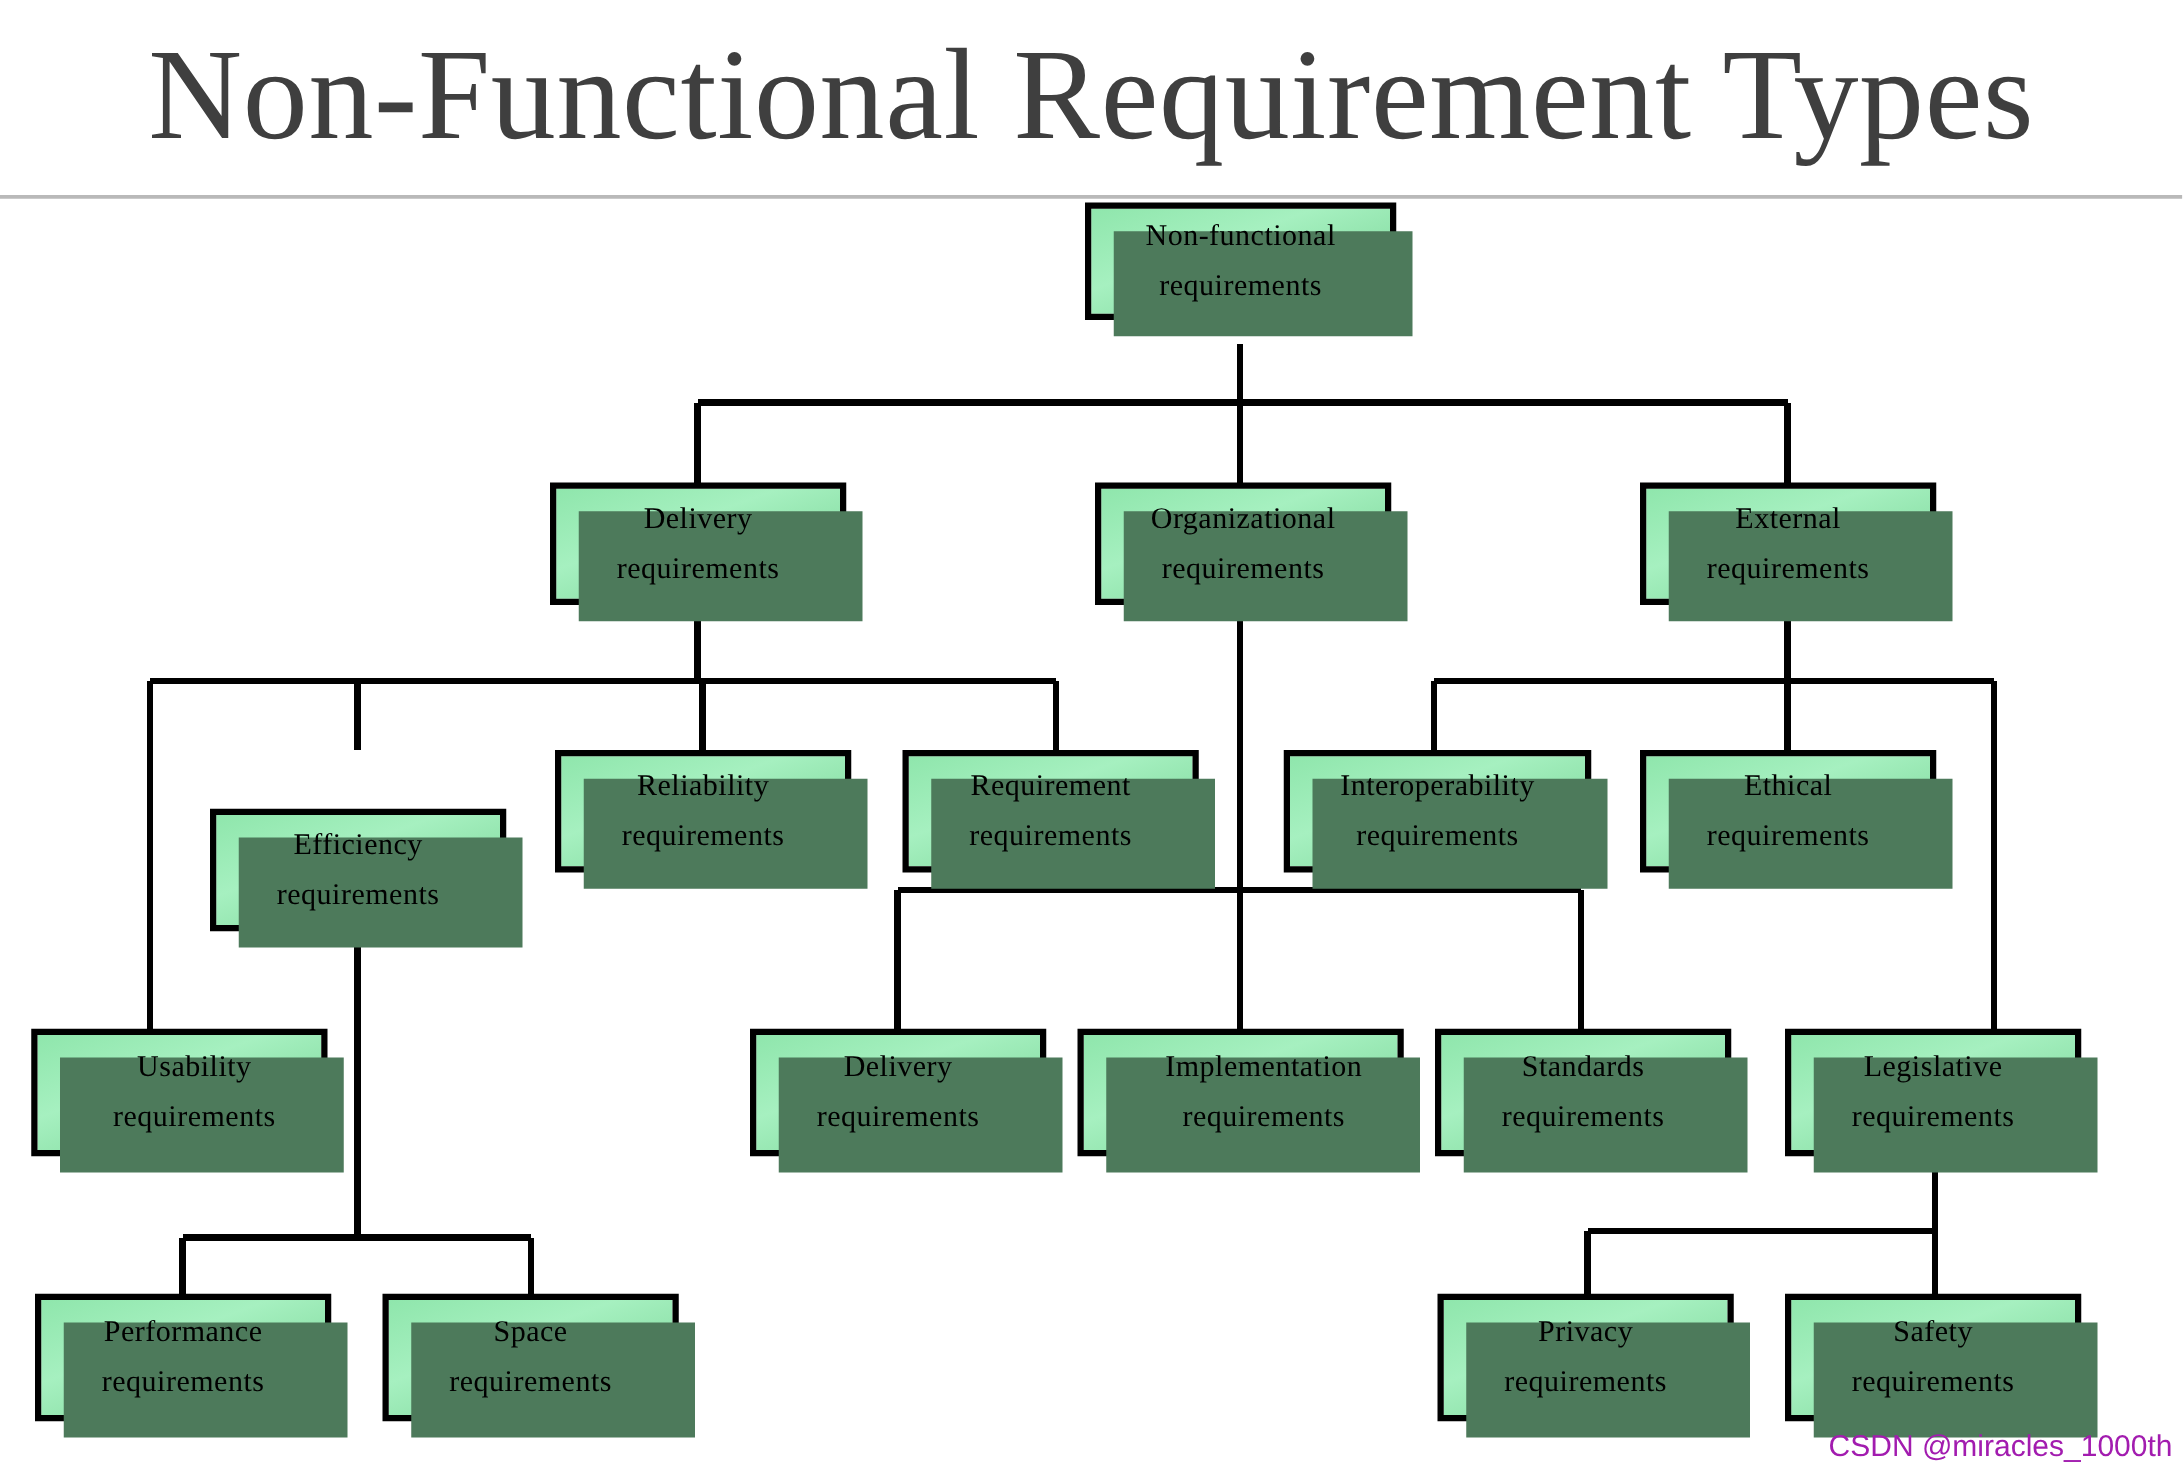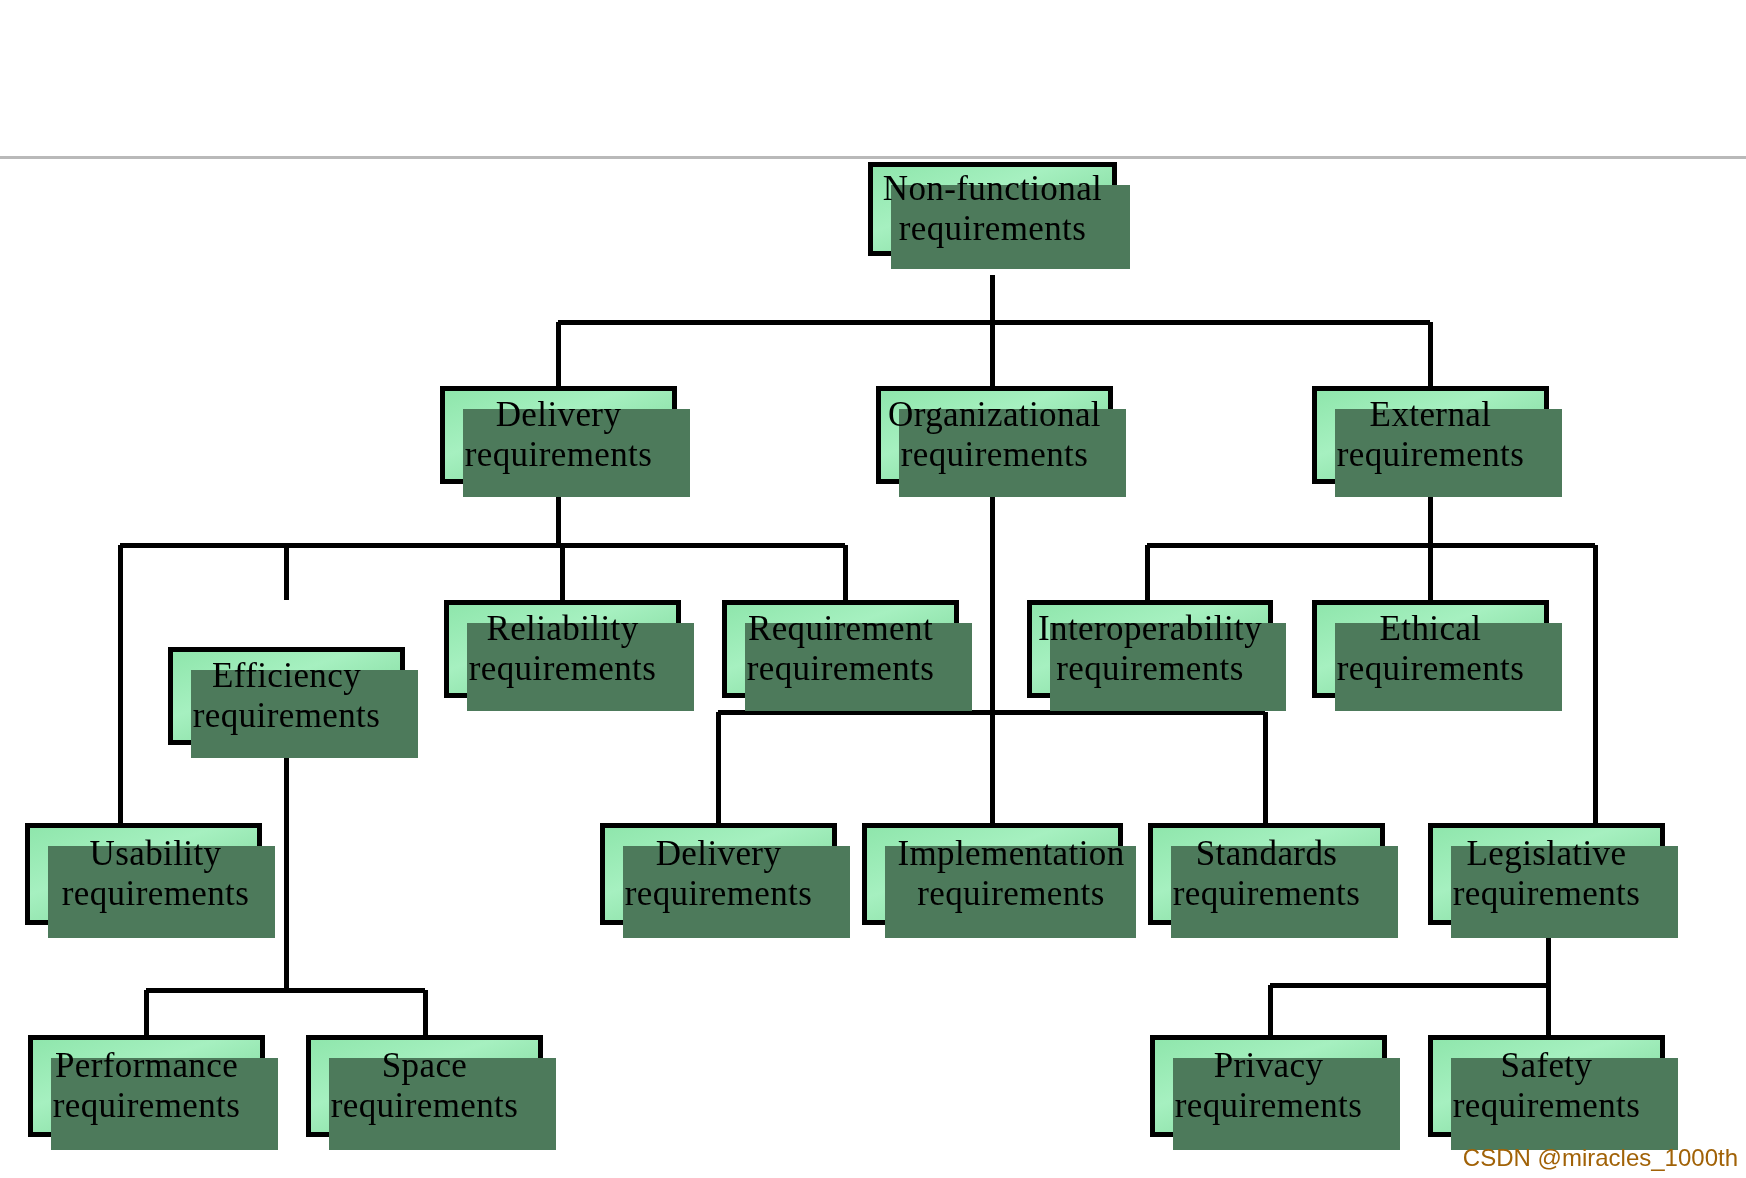--- a/index.html
+++ b/index.html
@@ -78,44 +78,45 @@
     width: 100%;
     height: 100%;
     background: #4d7a5b;
     z-index: -1;
   }
   .node .ln {
     position: relative;
     z-index: 2;
     display: block;
     font-family: "Liberation Serif", "DejaVu Serif", serif;
-    font-size: 35px;
+    font-size: 24px;
     line-height: 40px;
     color: #000000;
     white-space: nowrap;
     letter-spacing: 0.4px;
   }
 
   
   #watermark {
     position: absolute;
     right: 8px;
     bottom: 6px;
     font-family: "Liberation Sans", "DejaVu Sans", sans-serif;
     font-size: 24px;
-    color: #a16207;
+    color: #a21caf;
     z-index: 9;
     white-space: nowrap;
   }
 </style>
 </head>
 <body>
 
 <div id="page">
 
+  <div id="title">Non-Functional Requirement Types</div>
   <div id="title-rule"></div>
 
   <div id="diagram">
 
     <svg id="connectors" viewBox="0 0 1746 1178" preserveAspectRatio="none">
       <g stroke="#000000" stroke-width="5" fill="none" shape-rendering="crispEdges">
 
         <path d="M 992,275 L 992,322"></path>
 
         <path d="M 558,322 L 1430,322"></path>

